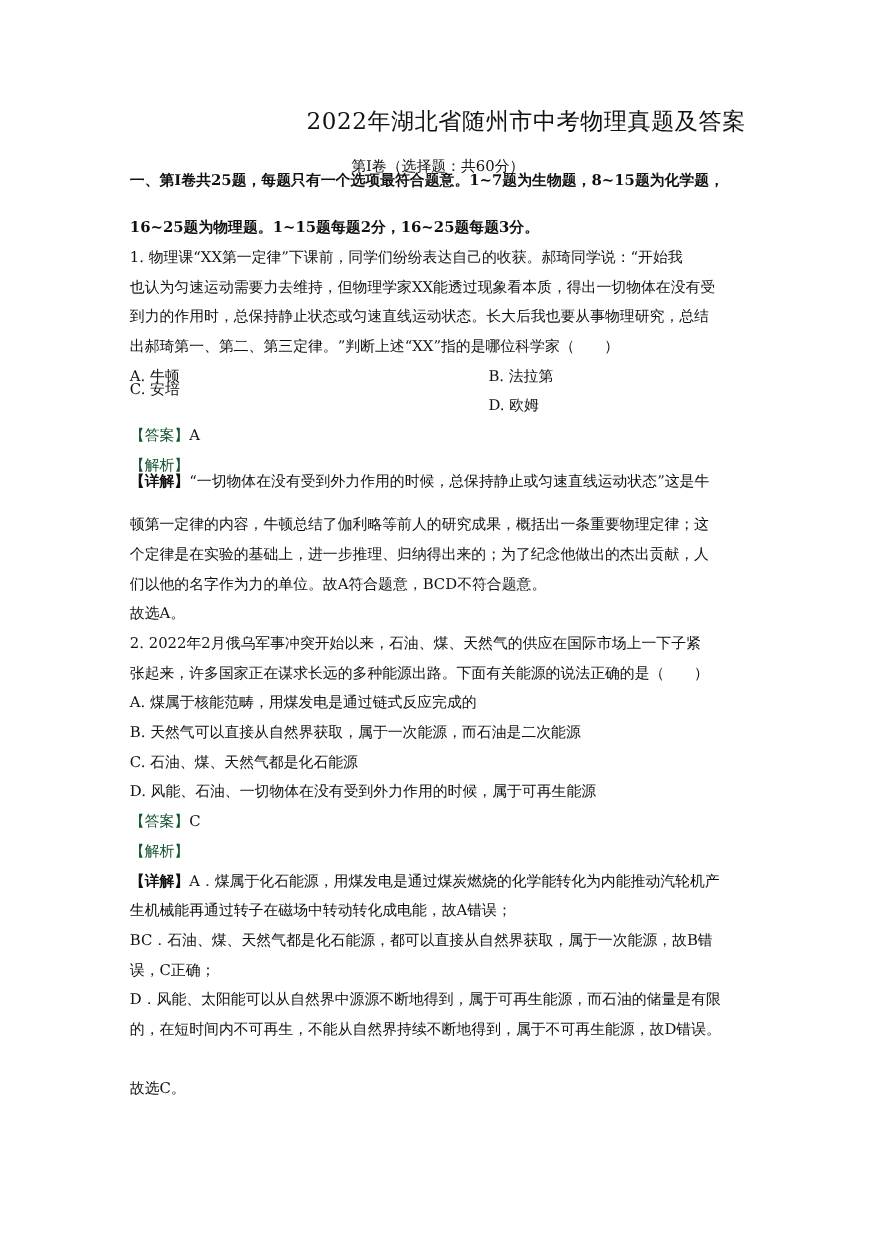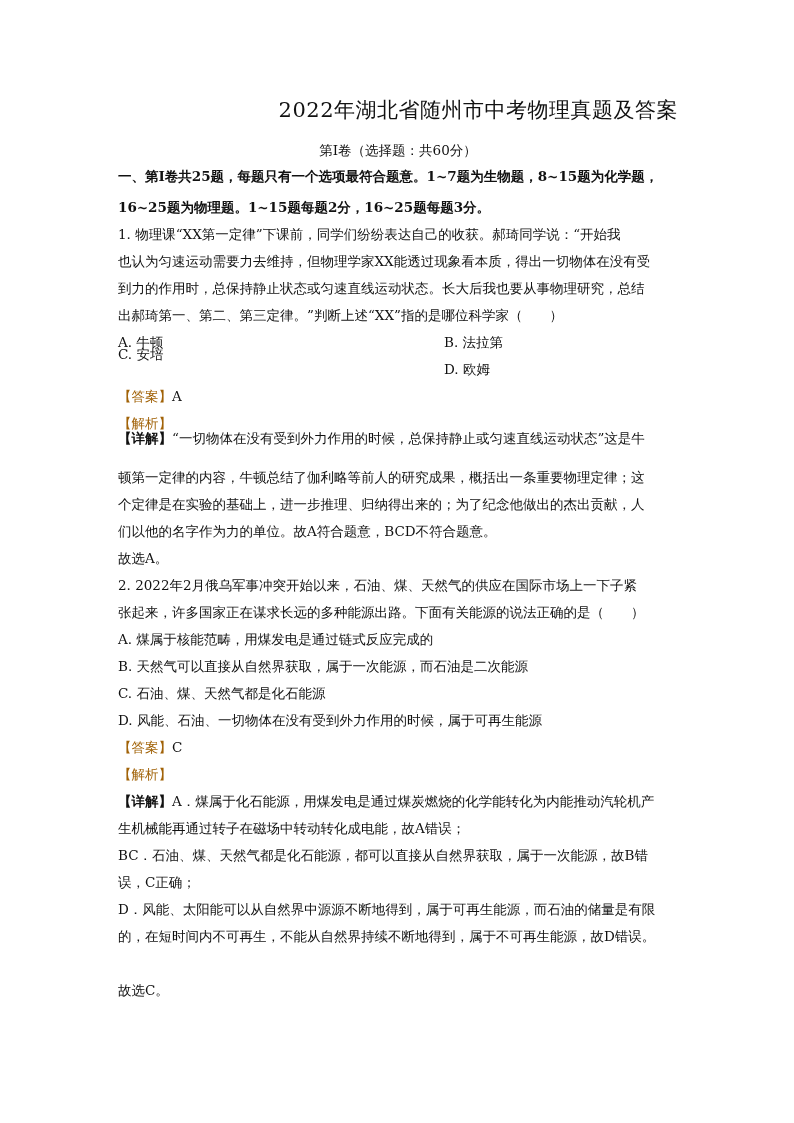--- a/index.html
+++ b/index.html
@@ -6,30 +6,30 @@
   body { width:794px; height:1123px; position:relative; overflow:hidden;
          font-family:"DejaVu Serif", "Liberation Serif", serif; color:#111; }
   .page { position:absolute; left:118px; top:0; width:560px; }
   .title { position:absolute; left:0; width:560px; top:96px; text-align:right;
            font-size:21px; letter-spacing:0.5px; font-family:"DejaVu Serif", serif; }
   .subtitle { position:absolute; left:0; width:560px; top:142px; text-align:center;
               font-size:13.5px; font-weight:normal; }
   .line { position:absolute; left:0; font-size:13.5px; white-space:nowrap; line-height:16px; }
   .bold { font-weight:bold; }
   .opt-right { left:326px; }
-  .label { color:#a16207;text-align:center; }
+  .label { color:#14532d;text-align:center; }
 </style>
 </head>
 <body>
 
 <div class="page">
   <div class="title">2022年湖北省随州市中考物理真题及答案</div>
   <div class="subtitle">第Ⅰ卷（选择题：共60分）</div>
 
-  <div class="line bold" style="top:168px">一、第Ⅰ卷共25题，每题只有一个选项最符合题意。1~7题为生物题，8~15题为化学题，</div>
+  <div class="line bold" style="top:156px">一、第Ⅰ卷共25题，每题只有一个选项最符合题意。1~7题为生物题，8~15题为化学题，</div>
   <div class="line bold" style="top:199px">16~25题为物理题。1~15题每题2分，16~25题每题3分。</div>
 
   <div>
     <div class="line" style="top:226px">1. 物理课“XX第一定律”下课前，同学们纷纷表达自己的收获。郝琦同学说：“开始我</div>
     <div class="line" style="top:253px">也认为匀速运动需要力去维持，但物理学家XX能透过现象看本质，得出一切物体在没有受</div>
     <div class="line" style="top:280px">到力的作用时，总保持静止状态或匀速直线运动状态。长大后我也要从事物理研究，总结</div>
     <div class="line" style="top:307px">出郝琦第一、第二、第三定律。”判断上述“XX”指的是哪位科学家（　　）</div>
 
     <div class="line" style="top:334px">A. 牛顿</div>
     <div class="line opt-right" style="top:334px">B. 法拉第</div>

